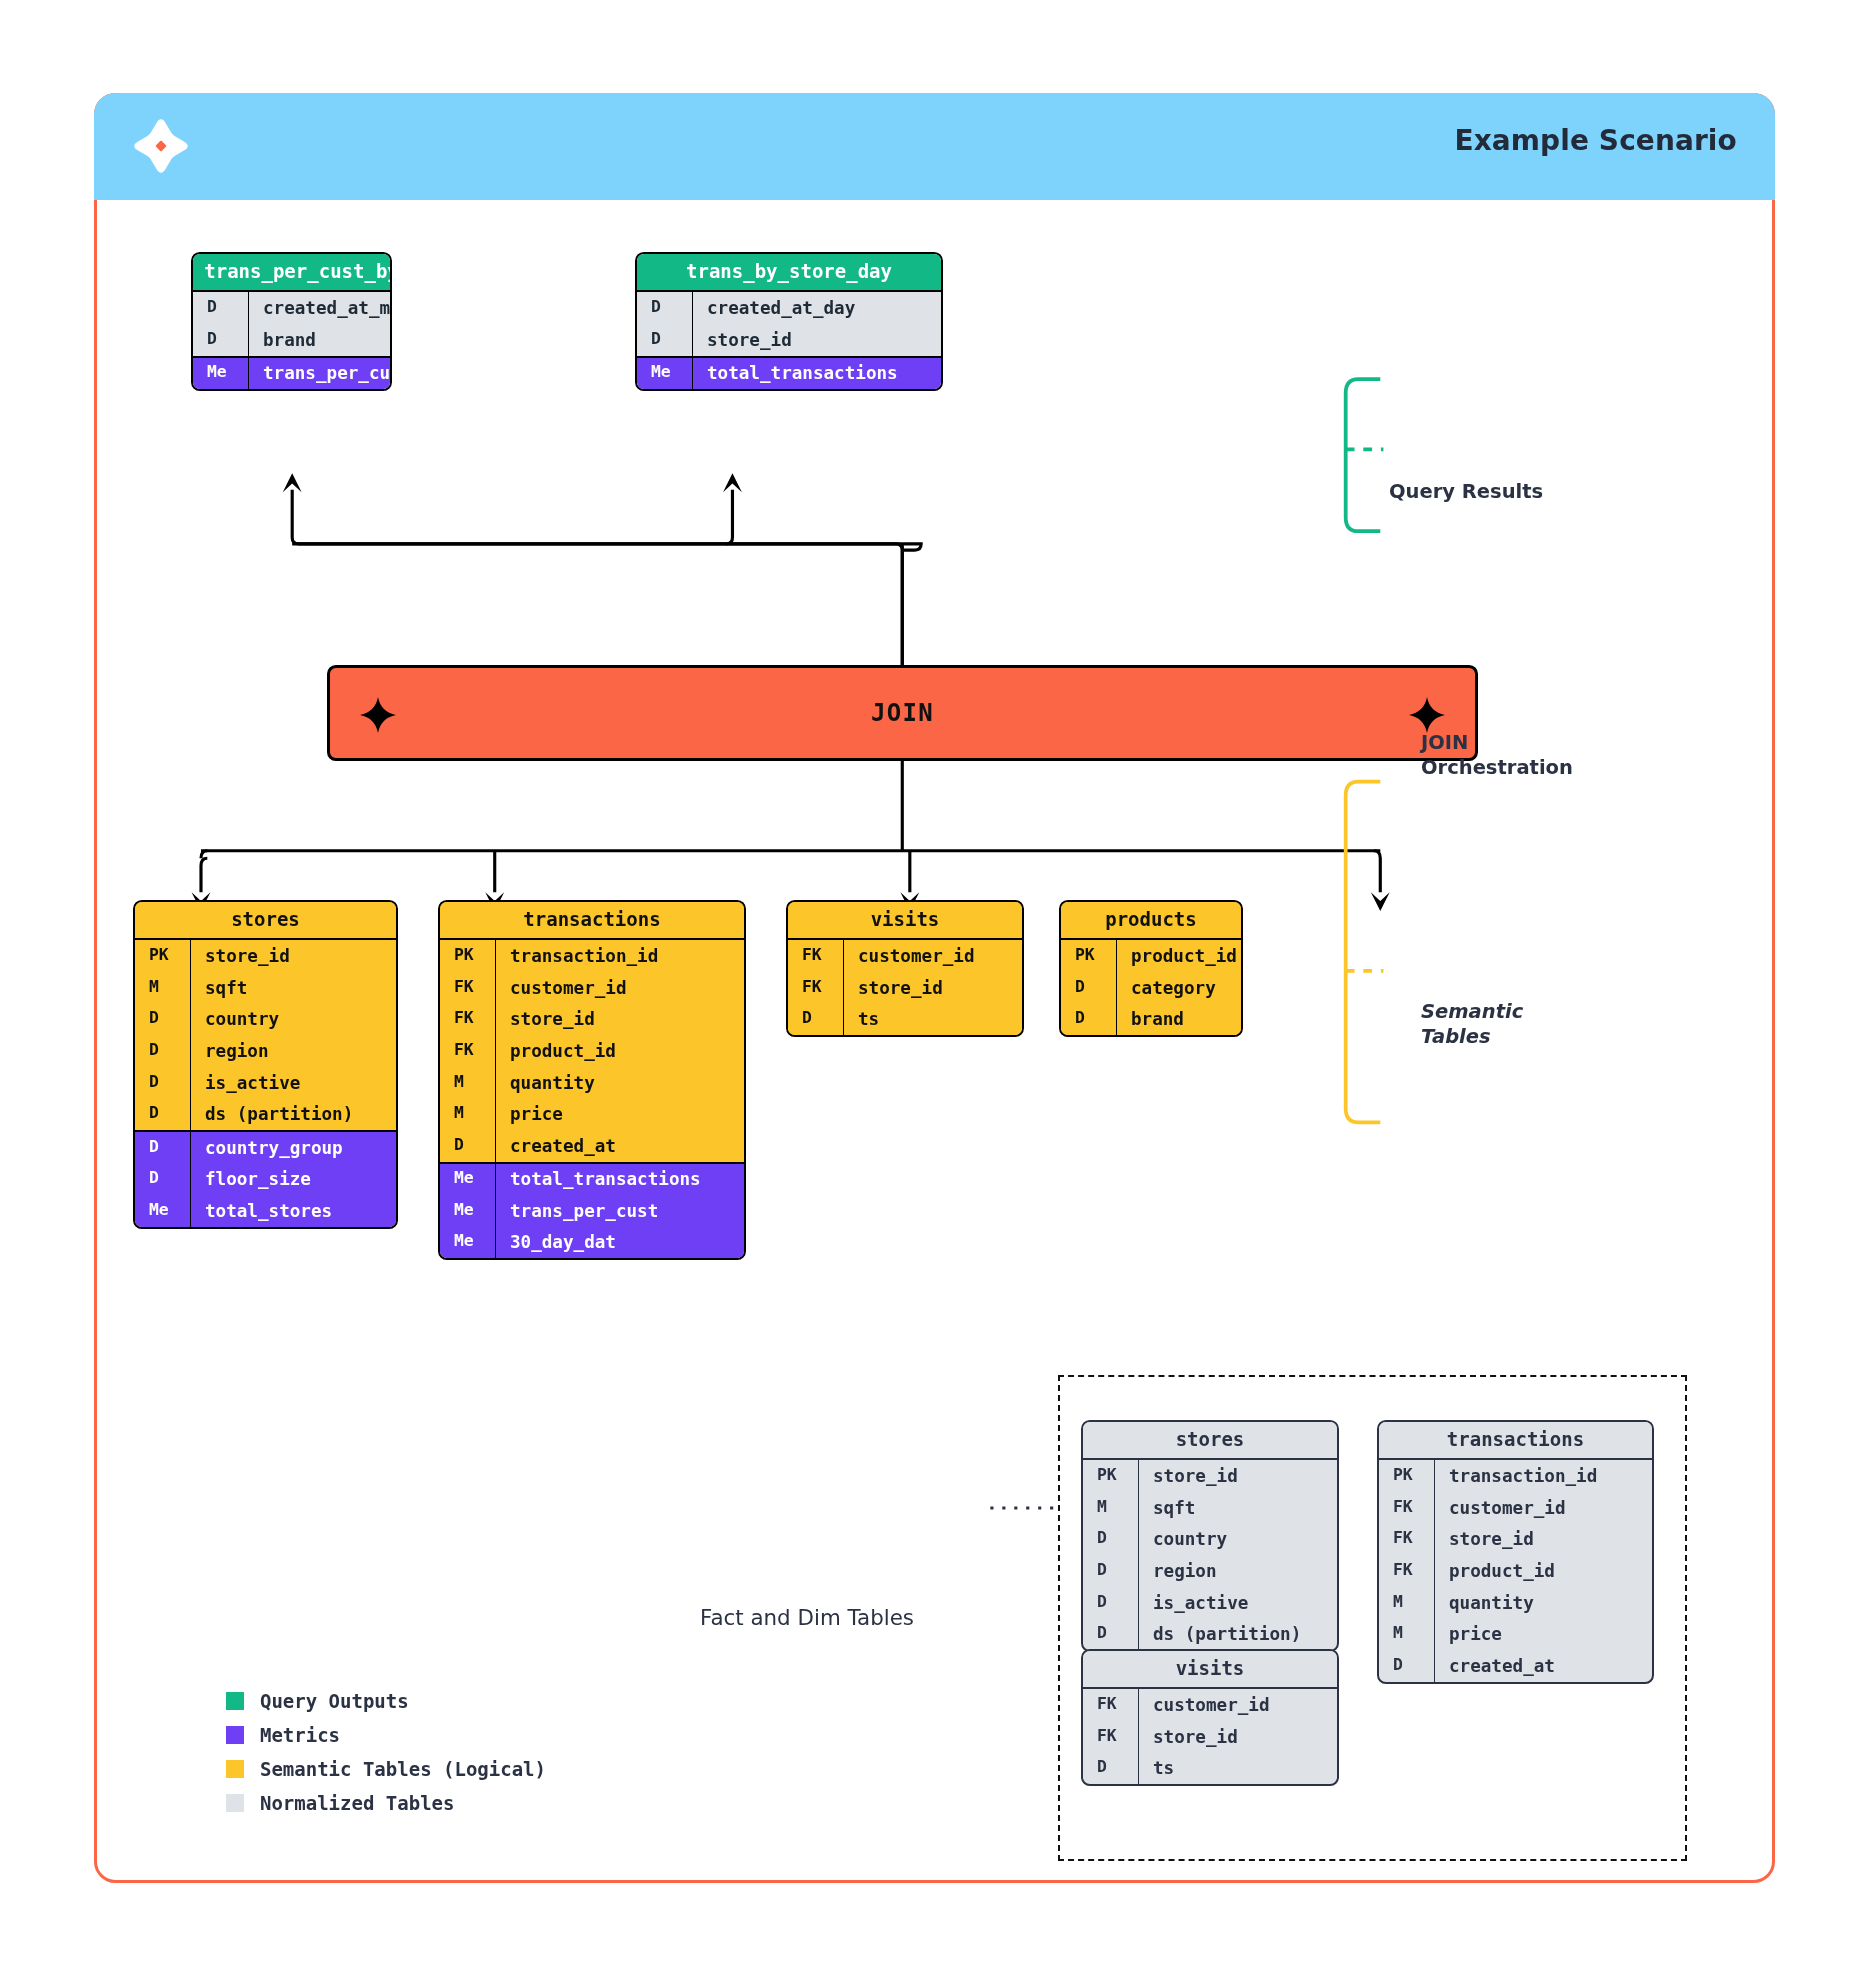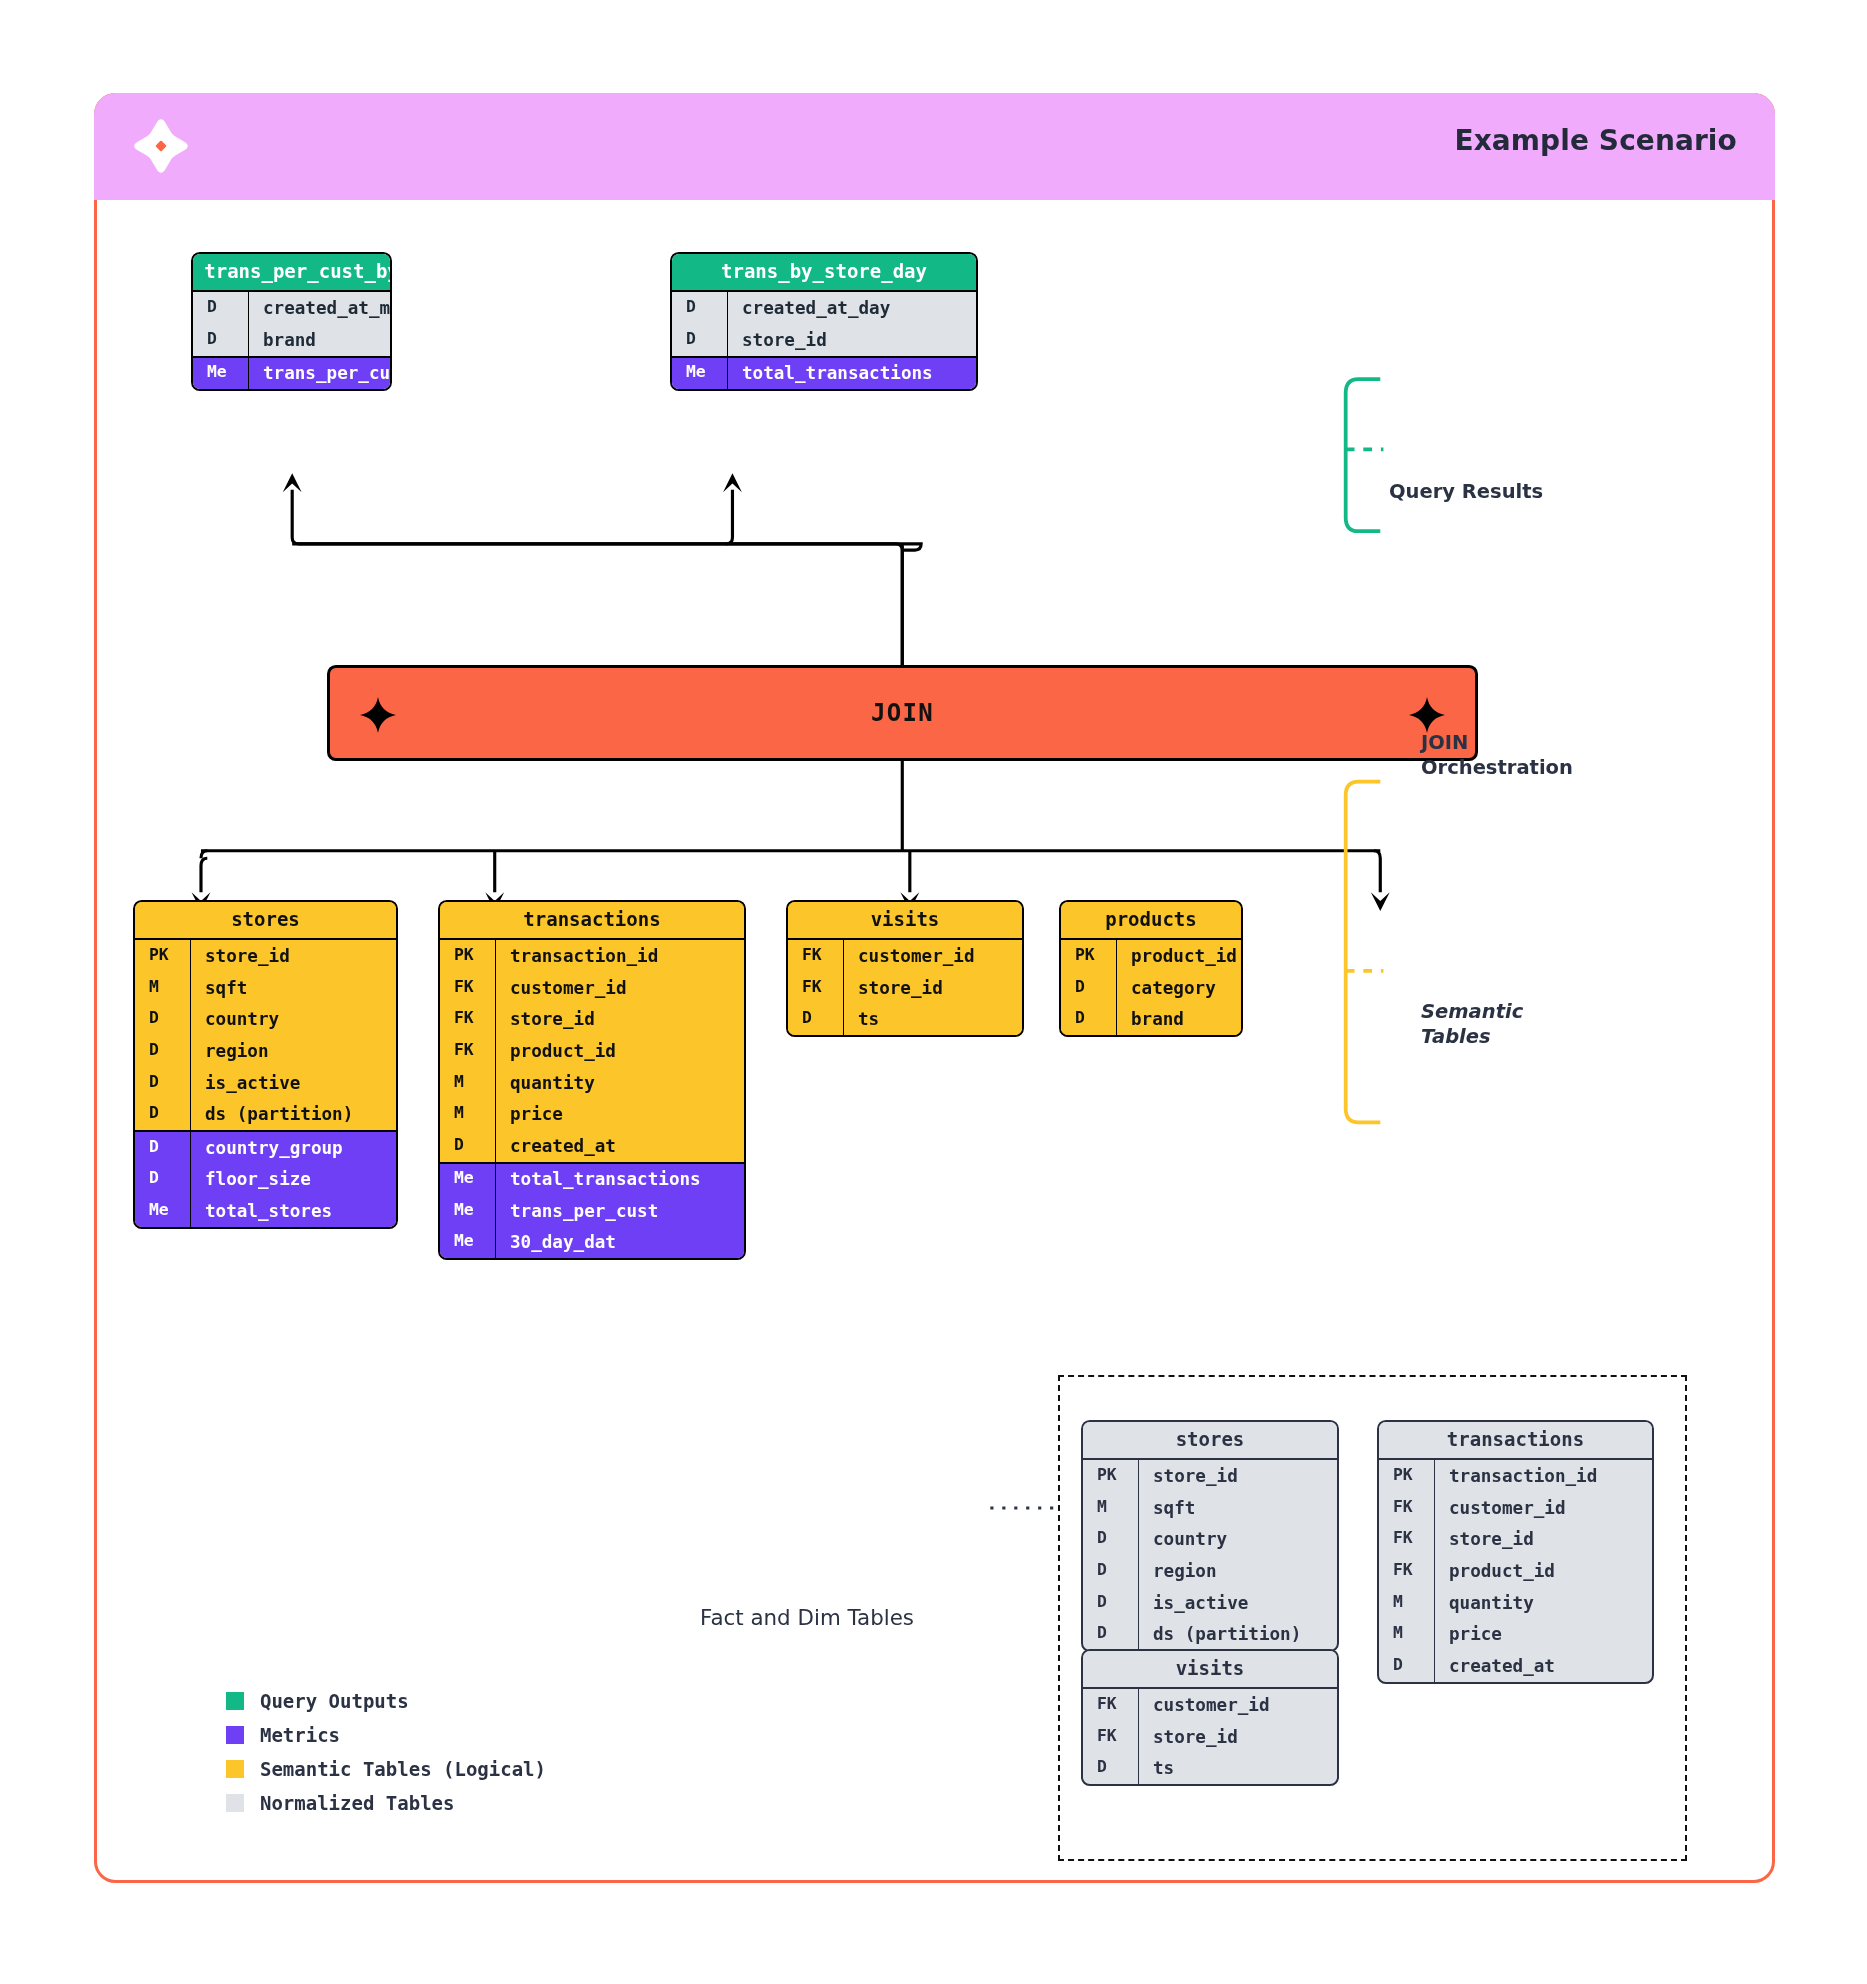--- a/index.html
+++ b/index.html
@@ -16,21 +16,21 @@
     left: 94px; top: 93px;
     width: 1681px; height: 1790px;
     border: 3.1px solid #fb6746;
     border-radius: 21.4px;
     background: #ffffff;
   }
   #titlebar {
     position: absolute;
     left: -3.1px; top: -3.1px;
     width: 1681px; height: 107px;
-    background: #f0abfc;
+    background: #7dd3fc;
     border-radius: 21.4px 21.4px 0 0;
     padding-left: 44px;
   }
   #logo { position: absolute; left: 38px; top: 24px; width: 58px; height: 58px; }
   #title {
     position: absolute; right: 38px; top: 31px;
     font-family: "DejaVu Sans", sans-serif;
     font-weight: bold; font-size: 28px; color: #232b3b;
     letter-spacing: 0.1px;
   }
@@ -195,21 +195,21 @@
       </div>
     </div>
     <div class="sec sec-met">
       <div class="row">
         <div class="k">Me</div>
         <div class="v">trans_per_cust</div>
       </div>
     </div>
   </div>
 
-  <div class="tbl t-green" style="left:538px; top:156px; width:308px;margin-left:35px;">
+  <div class="tbl t-green" style="left:538px; top:156px; width:308px;">
     <div class="hdr">trans_by_store_day</div>
     <div class="sec sec-dim">
       <div class="row">
         <div class="k">D</div>
         <div class="v">created_at_day</div>
       </div>
       <div class="row">
         <div class="k">D</div>
         <div class="v">store_id</div>
       </div>

